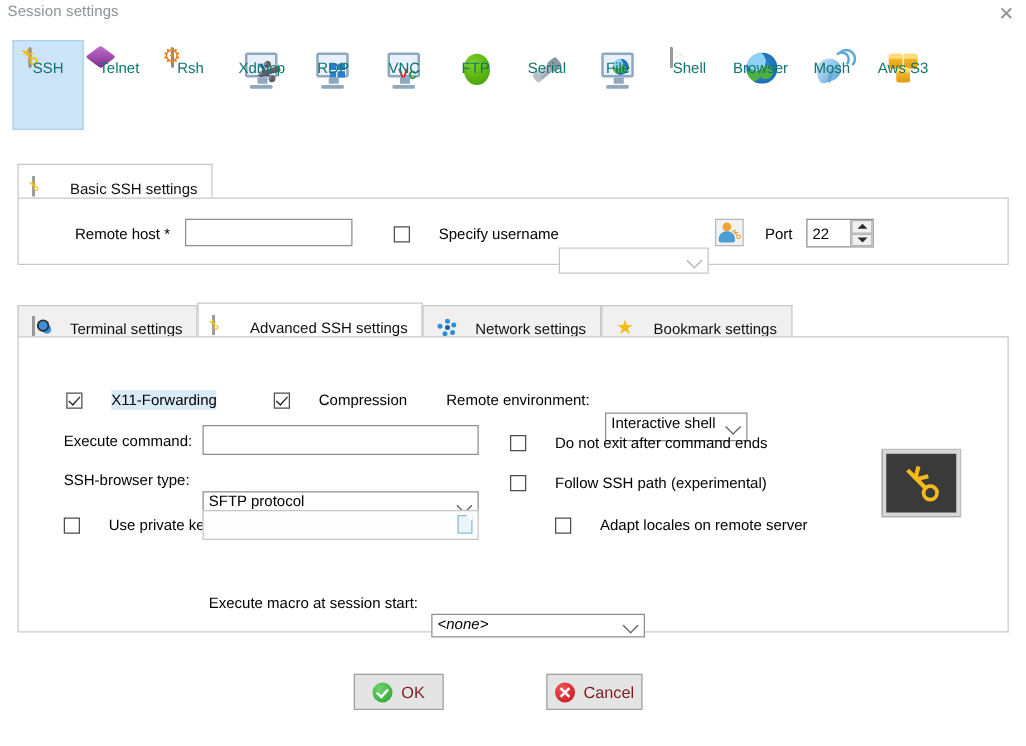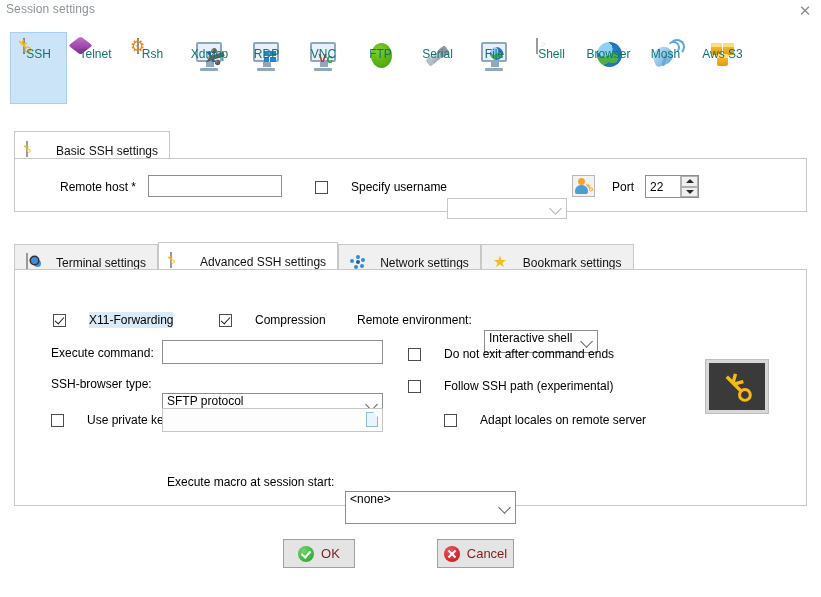--- a/index.html
+++ b/index.html
@@ -809,21 +809,21 @@
   </div>
 
   <div class="cbx" style="left:393px; top:142px;margin-left:36px;">
     <span class="box"></span>
     <span class="cbl">Adapt locales on remote server</span>
   </div>
 
   <div class="bigkey" style="left:691px; top:90px; width:62px; height:53px;"></div>
 
   <div class="lbl" style="left:152px; top:204px;">Execute macro at session start:</div>
-  <div class="combo" style="left:330px; top:199px; width:171px; height:33px;">
+  <div class="combo" style="left:330px; top:199px; width:171px; height:19px;font-style:italic;">
     <span>&lt;none&gt;</span>
     <span class="caret"></span>
   </div>
 
 </div>
 
 <div class="dlgbtn" style="left:283px; top:539px; width:72px; height:29px;">
   <span class="badge ok"></span>
   <span>OK</span>
 </div>

